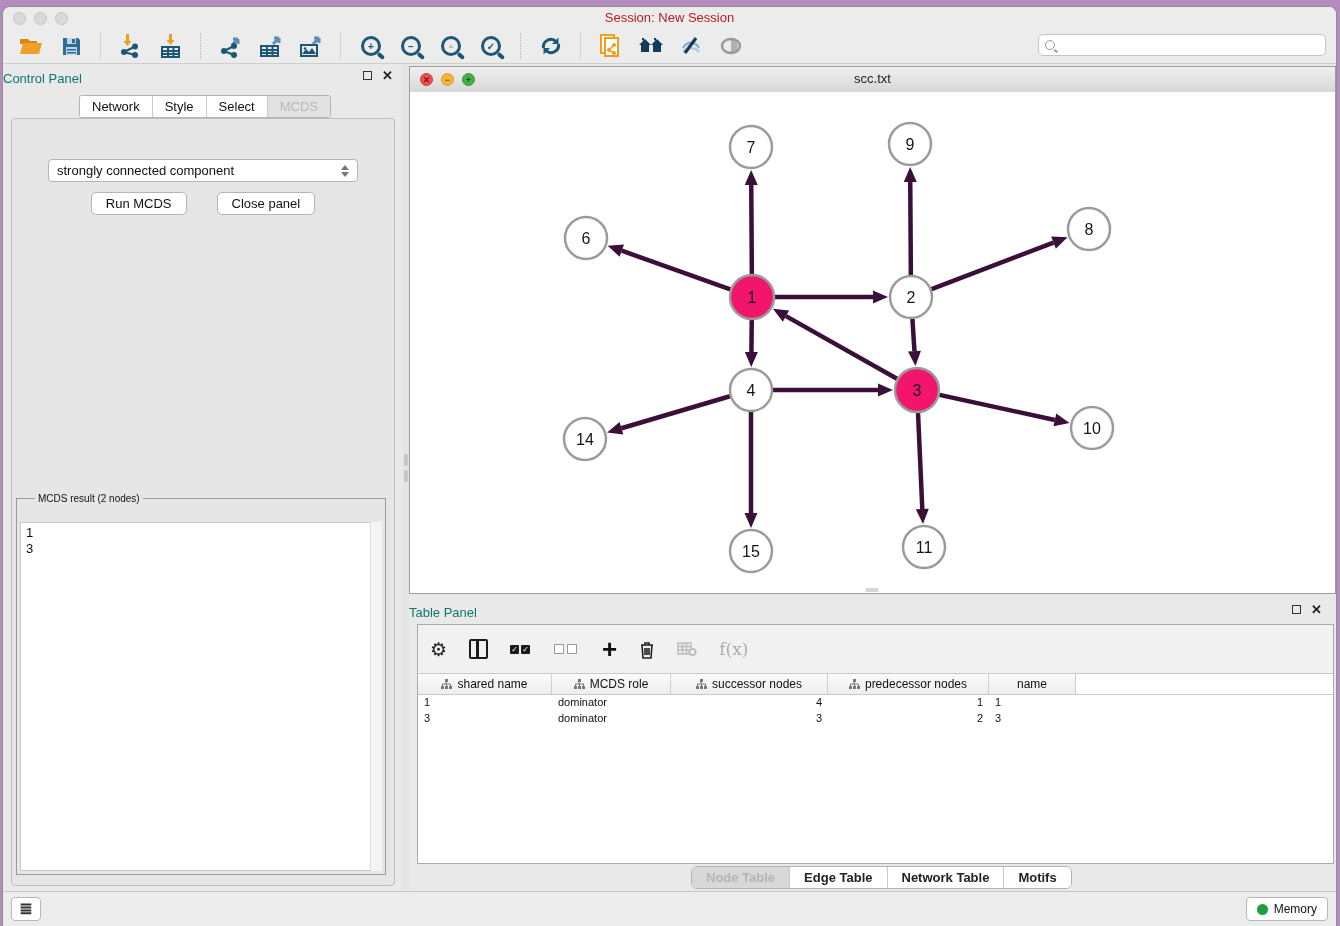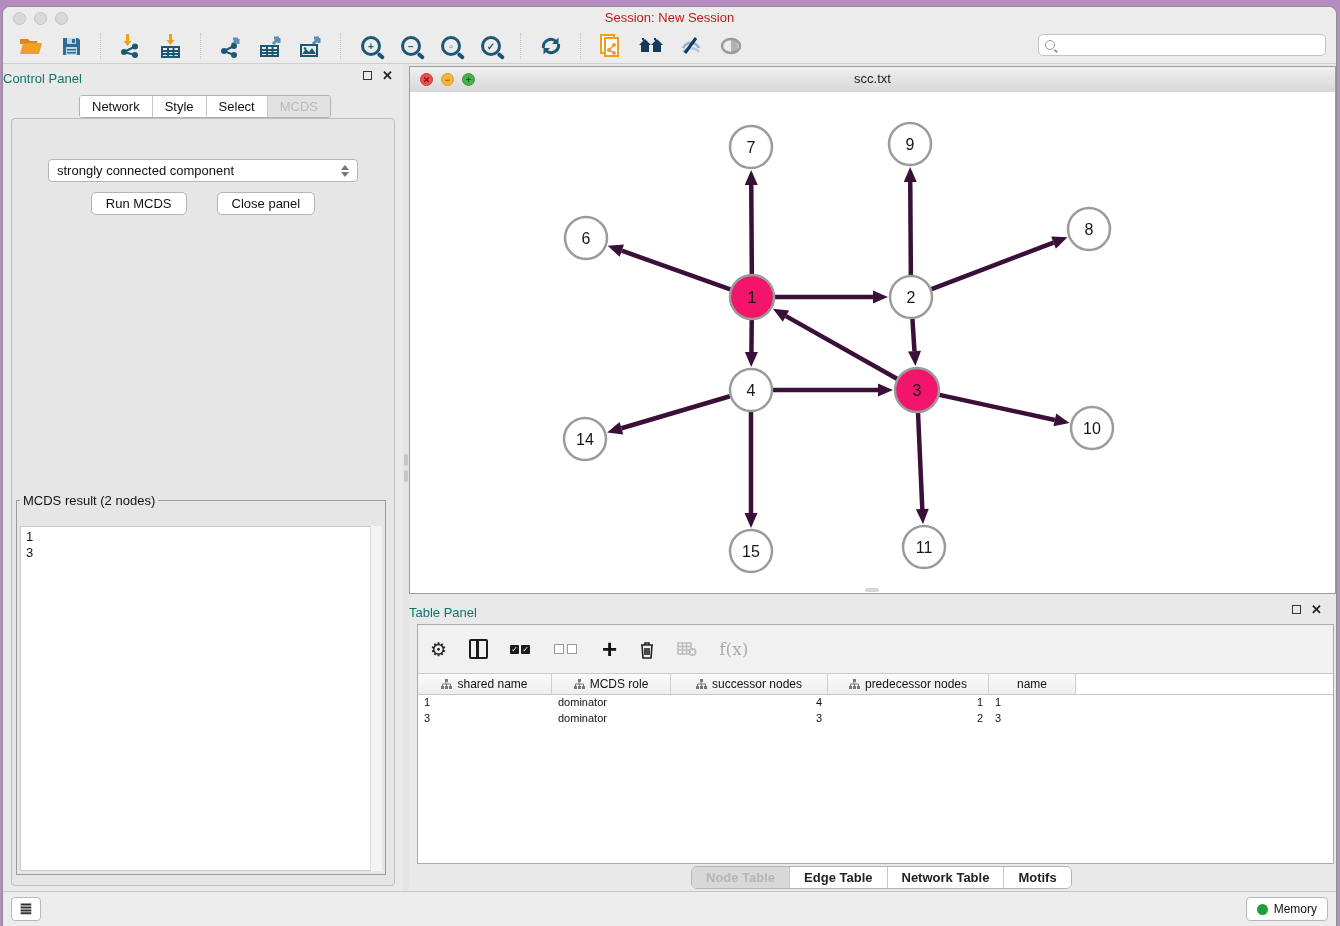--- a/index.html
+++ b/index.html
@@ -37,21 +37,21 @@
   .cp-body{position:absolute;left:8px;right:8px;top:54px;bottom:6px;background:#e6e6e6;border:1px solid #bdbdbd;border-radius:4px}
   .opt-label{position:absolute;left:0;right:0;top:18px;text-align:center;font-size:13px}
   .dropdown{position:absolute;left:36px;right:36px;top:40px;height:23px;background:#fff;border:1px solid #b5b5b5;border-radius:4px;display:flex;align-items:center;padding:0 8px;box-sizing:border-box;font-size:13px}
   .dd-stepper{margin-left:auto;display:flex;flex-direction:column;gap:2px}
   .dd-stepper i{width:0;height:0;border-left:4px solid transparent;border-right:4px solid transparent}
   .dd-up{border-bottom:5px solid #777}
   .dd-down{border-top:5px solid #777}
   .cp-buttons{position:absolute;left:0;right:0;top:73px;display:flex;justify-content:center;gap:30px}
   .btn{background:#fff;border:1px solid #b5b5b5;border-radius:5px;font-size:13px;padding:3px 14px;color:#111}
   .mcds-fieldset{position:absolute;left:4px;right:8px;top:374px;bottom:10px;border:1px solid #9b9b9b;margin:0;padding:2px;background:#e6e6e6}
-  .mcds-fieldset legend{font-size:13px;padding:0 3px;margin-left:1px}
+  .mcds-fieldset legend{font-size:10px;padding:0 3px;margin-left:16px}
   .mcds-text{position:absolute;left:3px;right:3px;top:18px;bottom:3px;background:#fff;border:1px solid #c9c9c9;font-size:13px;padding:2px 5px;white-space:pre;line-height:1.25}
   .mcds-scroll{position:absolute;right:3px;top:18px;bottom:3px;width:11px;background:#f4f4f4;border-left:1px solid #ddd}
   
   .vsplit{position:absolute;left:400px;top:0;width:6px;bottom:0;background:#e4e4e4}
   .vsplit .grip{position:absolute;left:1px;width:4px;height:12px;background:#c6c6c6;border-radius:2px}
   
   .netframe{position:absolute;left:406px;right:0;top:2px;height:528px;border:1px solid #9c9c9c;box-sizing:border-box;background:#fff}
   .net-titlebar{height:25px;background:linear-gradient(#f0f0f0,#d7d7d7);border-bottom:1px solid #aaa;position:relative}
   .net-tl{position:absolute;top:6px;width:13px;height:13px;border-radius:50%;display:flex;align-items:center;justify-content:center;font-size:9px;font-weight:bold;box-sizing:border-box}
   .net-title{position:absolute;left:0;right:0;top:4px;text-align:center;font-size:13px;color:#222}

